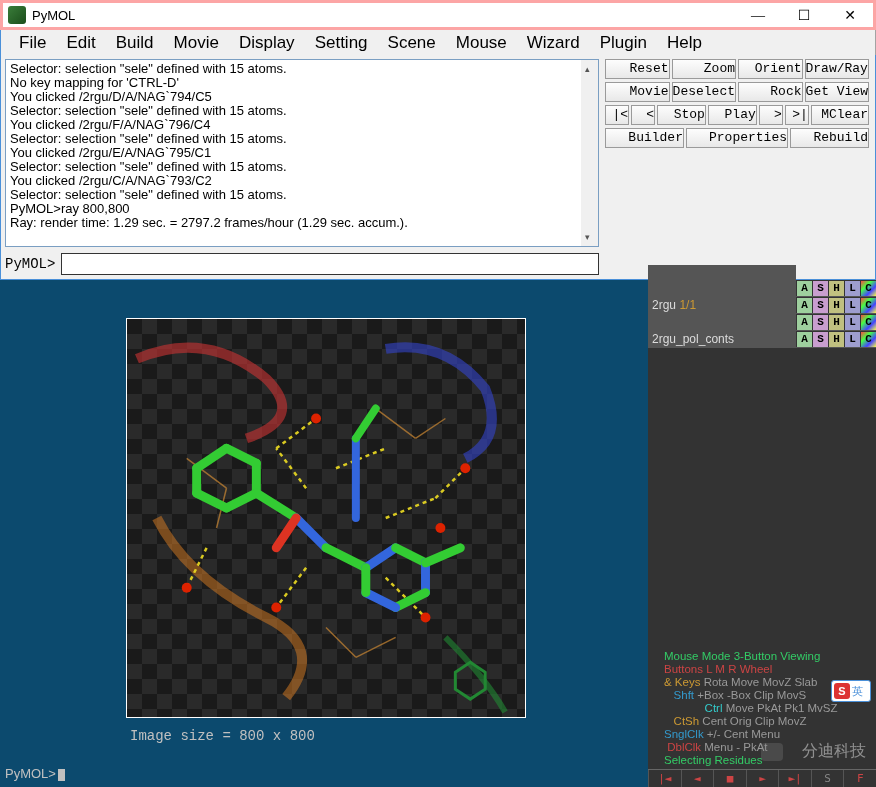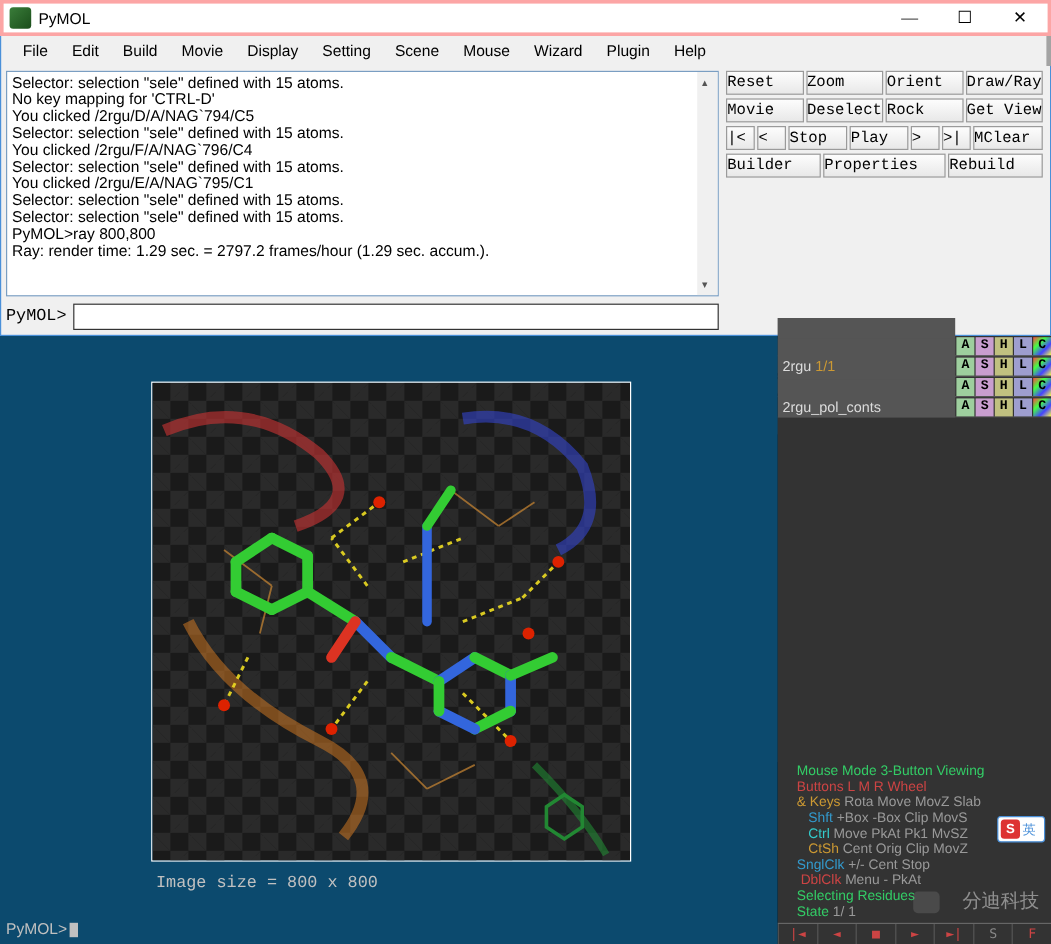--- a/index.html
+++ b/index.html
@@ -4,36 +4,36 @@
 <style>
 * { margin:0; padding:0; box-sizing:border-box; font-family:"Segoe UI",Tahoma,sans-serif; }
 body { width:876px; height:787px; background:#555; overflow:hidden; position:relative; }
 .mono { font-family:"Courier New",monospace; }
 
 .titlebar { height:30px; background:#fff; border:3px solid #fca5a5; display:flex; align-items:center; padding:0 0 0 5px; }
 .titlebar .icon { width:18px; height:18px; background:linear-gradient(135deg,#3a7d3a,#1a4d1a); border-radius:3px; margin-right:6px; }
 .titlebar .title { font-size:13px; flex:1; color:#000; }
 .winbtn { width:46px; height:29px; text-align:center; line-height:29px; font-size:14px; font-family:"Segoe UI"; color:#000; }
 
-.menubar { height:25px; background:#f0f0f0; border-left:1px solid #4a90d9; border-right:4px solid #a3a3a3; display:flex; align-items:center; padding:0 8px; font-size:13px;text-align:right; }
+.menubar { height:25px; background:#f0f0f0; border-left:1px solid #4a90d9; border-right:1px solid #a3a3a3; display:flex; align-items:center; padding:0 8px; font-size:17px;text-align:right; }
 .menubar span { padding:0 10px; color:#000; }
 
 .upper { height:225px; background:#f0f0f0; border:1px solid #4a90d9; border-top:none; display:flex; }
 .left-upper { flex:1; display:flex; flex-direction:column; padding:4px; }
 .console { flex:1; background:#fff; border:1px solid #7a9ec2; font-size:13px; line-height:14px; padding:2px 4px; overflow:hidden; position:relative; color:#000; }
 .console .scrollbar { position:absolute; right:0; top:0; bottom:0; width:17px; background:#f0f0f0; }
 .console .scrollbar::before { content:"▴"; position:absolute; top:2px; left:4px; font-size:9px; color:#555; }
 .console .scrollbar::after { content:"▾"; position:absolute; bottom:2px; left:4px; font-size:9px; color:#555; }
 .prompt-row { display:flex; align-items:center; margin-top:6px; }
 .prompt-row .lbl { font-size:14px; margin-right:6px; }
 .prompt-row input { flex:1; height:22px; border:1px solid #333; padding:0 4px; font-size:13px; }
 
 .right-upper { width:272px; padding:4px 6px 4px 2px; }
 .btn-row { display:flex; gap:2px; margin-bottom:3px; }
-.btn { flex:1; height:20px; background:linear-gradient(#fdfdfd,#e8e8e8); border:1px solid #9a9a9a; font-size:13px; text-align:left; line-height:18px; color:#000; font-family:"Courier New",monospace; white-space:nowrap; overflow:hidden; }
+.btn { flex:1; height:20px; background:linear-gradient(#fdfdfd,#e8e8e8); border:1px solid #9a9a9a; font-size:13px; text-align:right; line-height:18px; color:#000; font-family:"Courier New",monospace; white-space:nowrap; overflow:hidden; }
 .btn.sm { flex:0 0 24px; }
 .btn.arrow::after { content:"▾"; font-size:9px; margin-left:2px; }
 
 .lower { position:absolute; top:280px; left:0; right:0; bottom:0; background:#000; display:flex; }
 .viewport { flex:1; position:relative; background:#0c4a6e; overflow:hidden; }
 .render-box { position:absolute; left:126px; top:38px; width:400px; height:400px; border:1px solid #fff; overflow:hidden; }
 .checker { position:absolute; inset:0; background-image:
   linear-gradient(45deg,#2a2a2a 25%,transparent 25%),
   linear-gradient(-45deg,#2a2a2a 25%,transparent 25%),
   linear-gradient(45deg,transparent 75%,#2a2a2a 75%),
@@ -55,21 +55,21 @@
 .ashbtns { display:flex; }
 .ashbtns span { width:15px; height:15px; text-align:center; line-height:15px; font-size:11px; margin-left:1px; color:#000; font-family:"Courier New",monospace; font-weight:bold; }
 .A { background:#9ecf9e; } .S { background:#c99ecf; } .H { background:#c0c080; } .L { background:#9e9ecf; }
 .C { background:linear-gradient(135deg,#f44,#4f4,#44f,#ff4); }
 
 .filler { flex:1; background:#333; }
 
 .mouse-info { font-size:11.5px; line-height:13px; padding:2px 16px; }
 .mouse-info .r-mm { color:#33cc66; } .mouse-info .r-b { color:#cc4444; }
 .mouse-info .r-k { color:#cc9933; } .mouse-info .r-s { color:#3399cc; }
-.mouse-info .r-c { color:#33cccc; } .mouse-info .g { color:#999; }
+.mouse-info .r-c { color:#33cccc;margin-left:31px; } .mouse-info .g { color:#999; }
 .mouse-info .r-sel { color:#33cc66; }
 
 .playback { display:flex; height:18px; border-top:1px solid #666; }
 .playback span { flex:1; text-align:center; line-height:17px; font-size:11px; color:#cc4444; border-left:1px solid #555; font-family:monospace; }
 .playback span.g { color:#888; }
 
 .watermark { position:absolute; right:10px; bottom:25px; color:#fff; opacity:0.45; font-size:16px; display:flex; align-items:center; gap:19px; }
 .watermark .chat { width:22px; height:18px; border-radius:4px; background:#888; opacity:0.6; }
 
 .ime-badge { position:absolute; right:5px; top:680px; width:40px; height:22px; background:#fff; border:1px solid #4a90d9; border-radius:3px; display:flex; align-items:center; font-size:11px; }
@@ -105,20 +105,21 @@
   <div class="left-upper">
     <div class="console mono">
       <div> Selector: selection "sele" defined with 15 atoms.</div>
       <div> No key mapping for 'CTRL-D'</div>
       <div> You clicked /2rgu/D/A/NAG`794/C5</div>
       <div> Selector: selection "sele" defined with 15 atoms.</div>
       <div> You clicked /2rgu/F/A/NAG`796/C4</div>
       <div> Selector: selection "sele" defined with 15 atoms.</div>
       <div> You clicked /2rgu/E/A/NAG`795/C1</div>
       <div> Selector: selection "sele" defined with 15 atoms.</div>
+      <div> You clicked /2rgu/C/A/NAG`793/C2</div>
       <div> Selector: selection "sele" defined with 15 atoms.</div>
       <div>PyMOL&gt;ray 800,800</div>
       <div> Ray: render time: 1.29 sec. = 2797.2 frames/hour (1.29 sec. accum.).</div>
       <div class="scrollbar"></div>
     </div>
     <div class="prompt-row">
       <span class="lbl mono">PyMOL&gt;</span>
       <input type="text" value="" style="">
     </div>
   </div>
@@ -278,24 +279,23 @@
     </div>
     <div class="filler"></div>
 
     <div class="mouse-info">
       <div><span class="r-mm">Mouse Mode 3-Button Viewing</span></div>
       <div><span class="r-b">Buttons</span><span class="r-b"> L    M    R  Wheel</span></div>
       <div><span class="r-k">&amp; Keys</span><span class="g"> Rota Move MovZ Slab</span></div>
       <div>&nbsp;&nbsp;&nbsp;<span class="r-s">Shft</span><span class="g"> +Box -Box Clip MovS</span></div>
       <div>&nbsp;&nbsp;&nbsp;<span class="r-c">Ctrl</span><span class="g"> Move PkAt Pk1  MvSZ</span></div>
       <div>&nbsp;&nbsp;&nbsp;<span class="r-k">CtSh</span><span class="g"> Cent Orig Clip MovZ</span></div>
-      <div><span class="r-s">SnglClk</span><span class="g"> +/-  Cent Stop</span></div>
+      <div><span class="r-s">SnglClk</span><span class="g"> +/-  Cent Menu</span></div>
       <div>&nbsp;<span class="r-b">DblClk</span><span class="g"> Menu  -   PkAt</span></div>
       <div><span class="r-sel">Selecting</span><span class="r-sel"> Residues</span></div>
-      <div><span class="r-sel">State</span><span class="g"> 1/ 1</span></div>
     </div>
     <div class="playback">
       <span>|◄</span>
       <span>◄</span>
       <span>■</span>
       <span>►</span>
       <span>►|</span>
       <span class="g">S</span>
       <span>F</span>
     </div>

